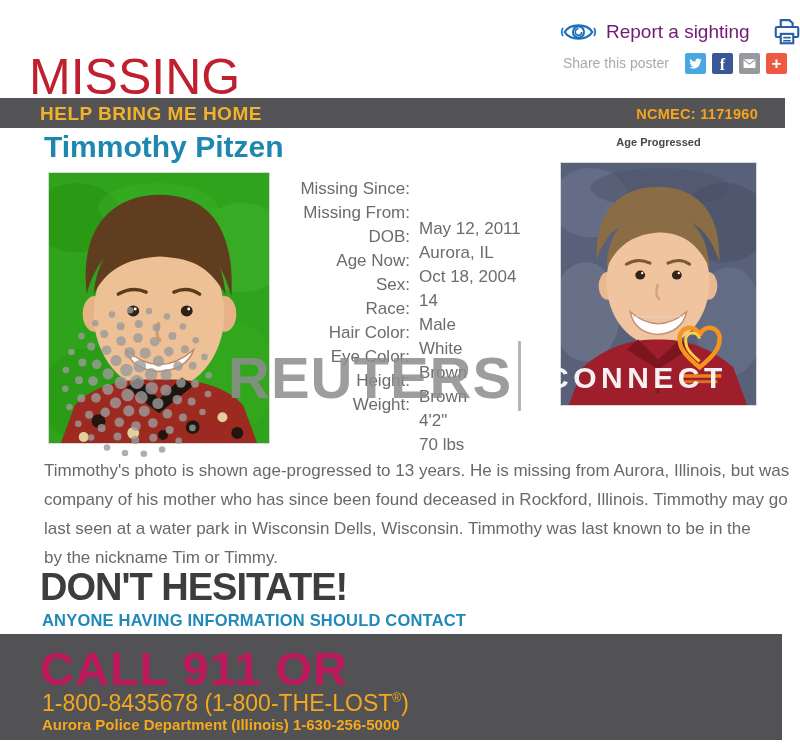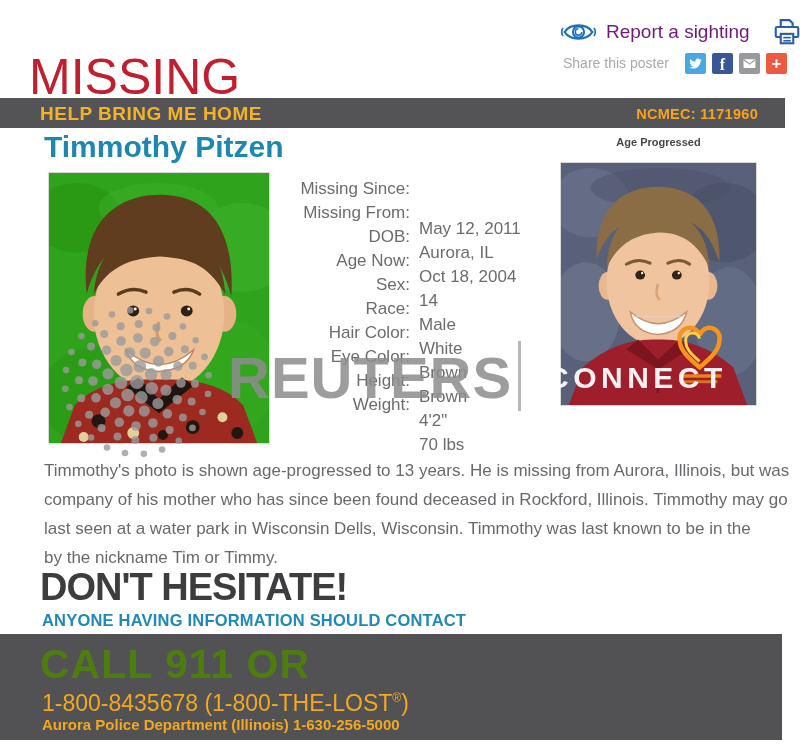--- a/index.html
+++ b/index.html
@@ -51,22 +51,22 @@
   .description{position:absolute;left:44px;top:456px;font-size:17px;color:#68696c;}
   .description div{line-height:29px;white-space:nowrap;}
 
   .dont-hesitate{position:absolute;left:40px;top:566px;font-size:38px;font-weight:bold;
                  color:#3d3d3f;letter-spacing:-1px;}
   .contact-heading{position:absolute;left:42px;top:611px;font-size:16.5px;font-weight:bold;
                    color:#2089b8;letter-spacing:.2px;}
 
   
   .bar2{position:absolute;left:0;top:634px;width:782px;height:106px;background:#525254;}
-  .call-line{position:absolute;left:40px;top:641px;font-size:41px;font-weight:bold;
-             color:#4d7c0f;letter-spacing:1px;}
+  .call-line{position:absolute;left:40px;top:641px;font-size:47px;font-weight:bold;
+             color:#be185d;letter-spacing:1px;}
   .hotline{position:absolute;left:42px;top:690px;font-size:23px;color:#f3a81e;white-space:nowrap;}
   .hotline sup{font-size:12px;}
   .police-line{position:absolute;left:42px;top:716px;font-size:15px;font-weight:bold;
                color:#f3a81e;white-space:nowrap;}
 
   
   .watermark{position:absolute;left:0;top:0;width:791px;height:756px;pointer-events:none;z-index:9;}
   .wm-dots{position:absolute;left:55px;top:300px;width:164px;height:164px;opacity:.8;}
   .wm-dots circle{fill:#9b9b9b;}
   .wm-brand{position:absolute;left:228px;top:344px;font-size:58px;font-weight:bold;

